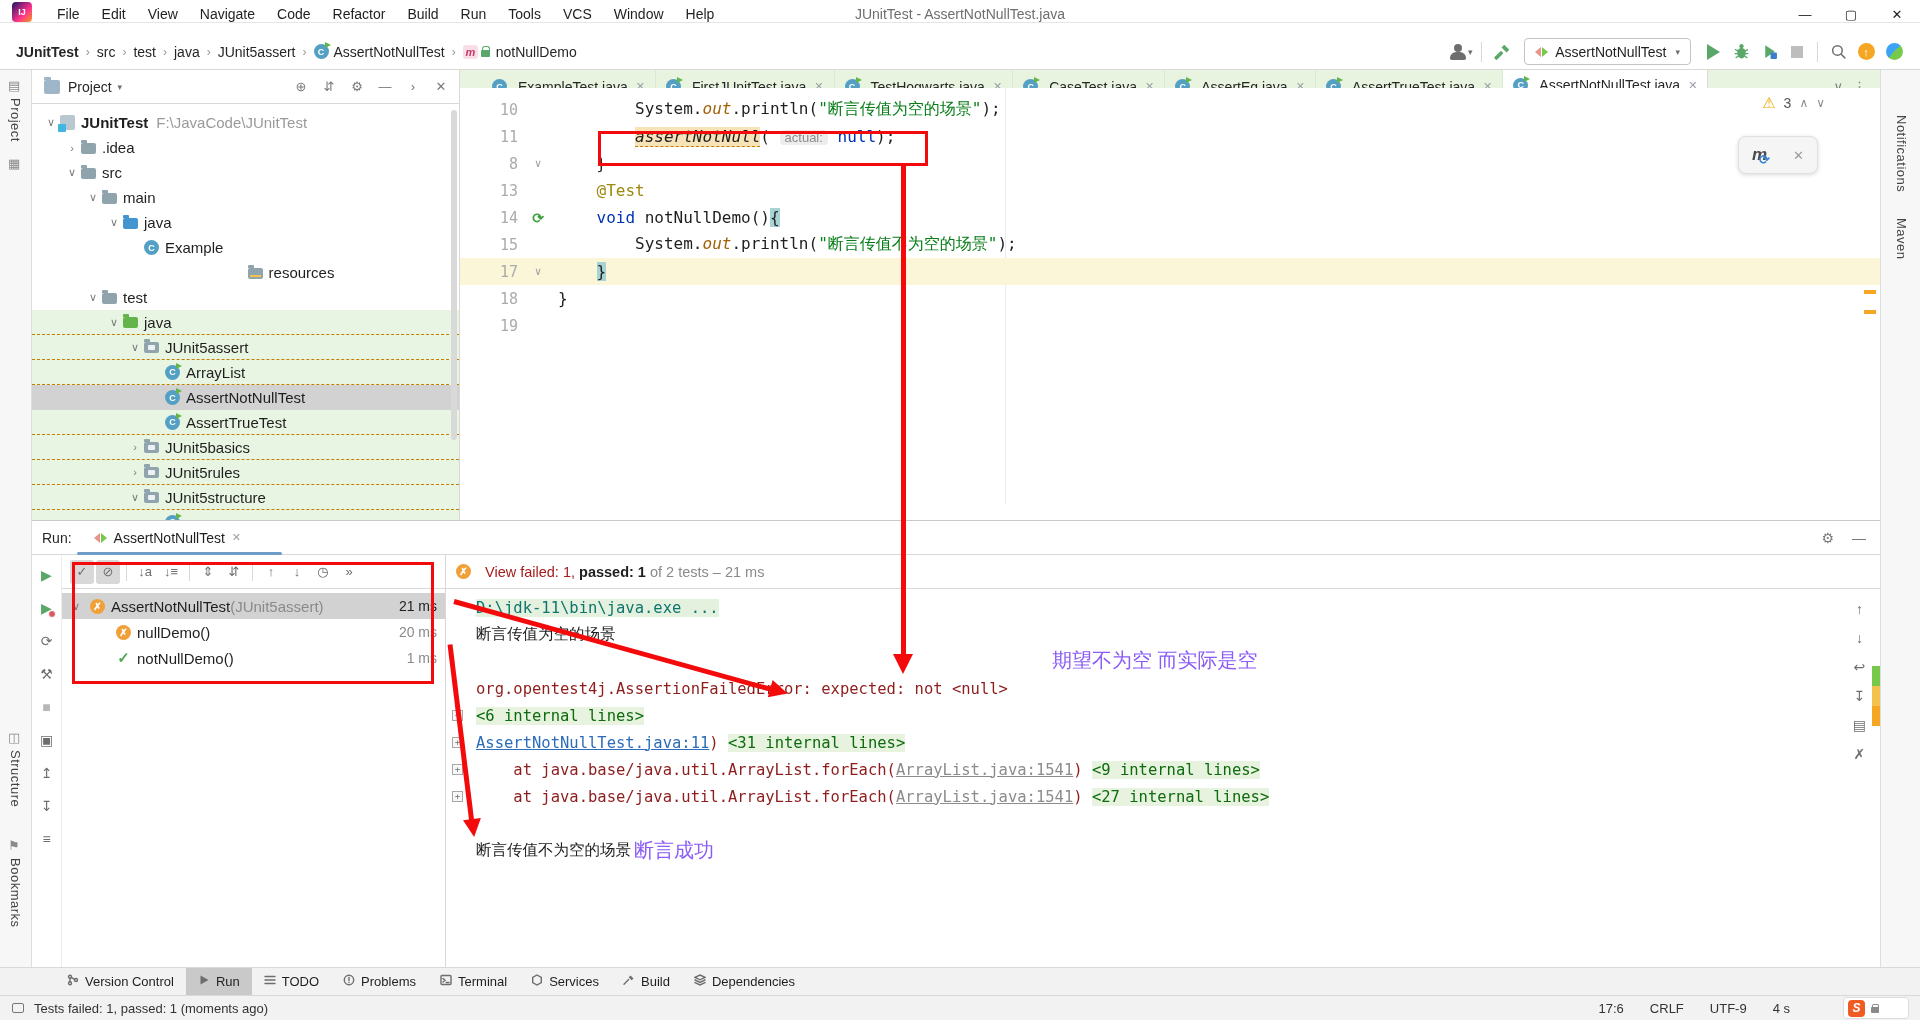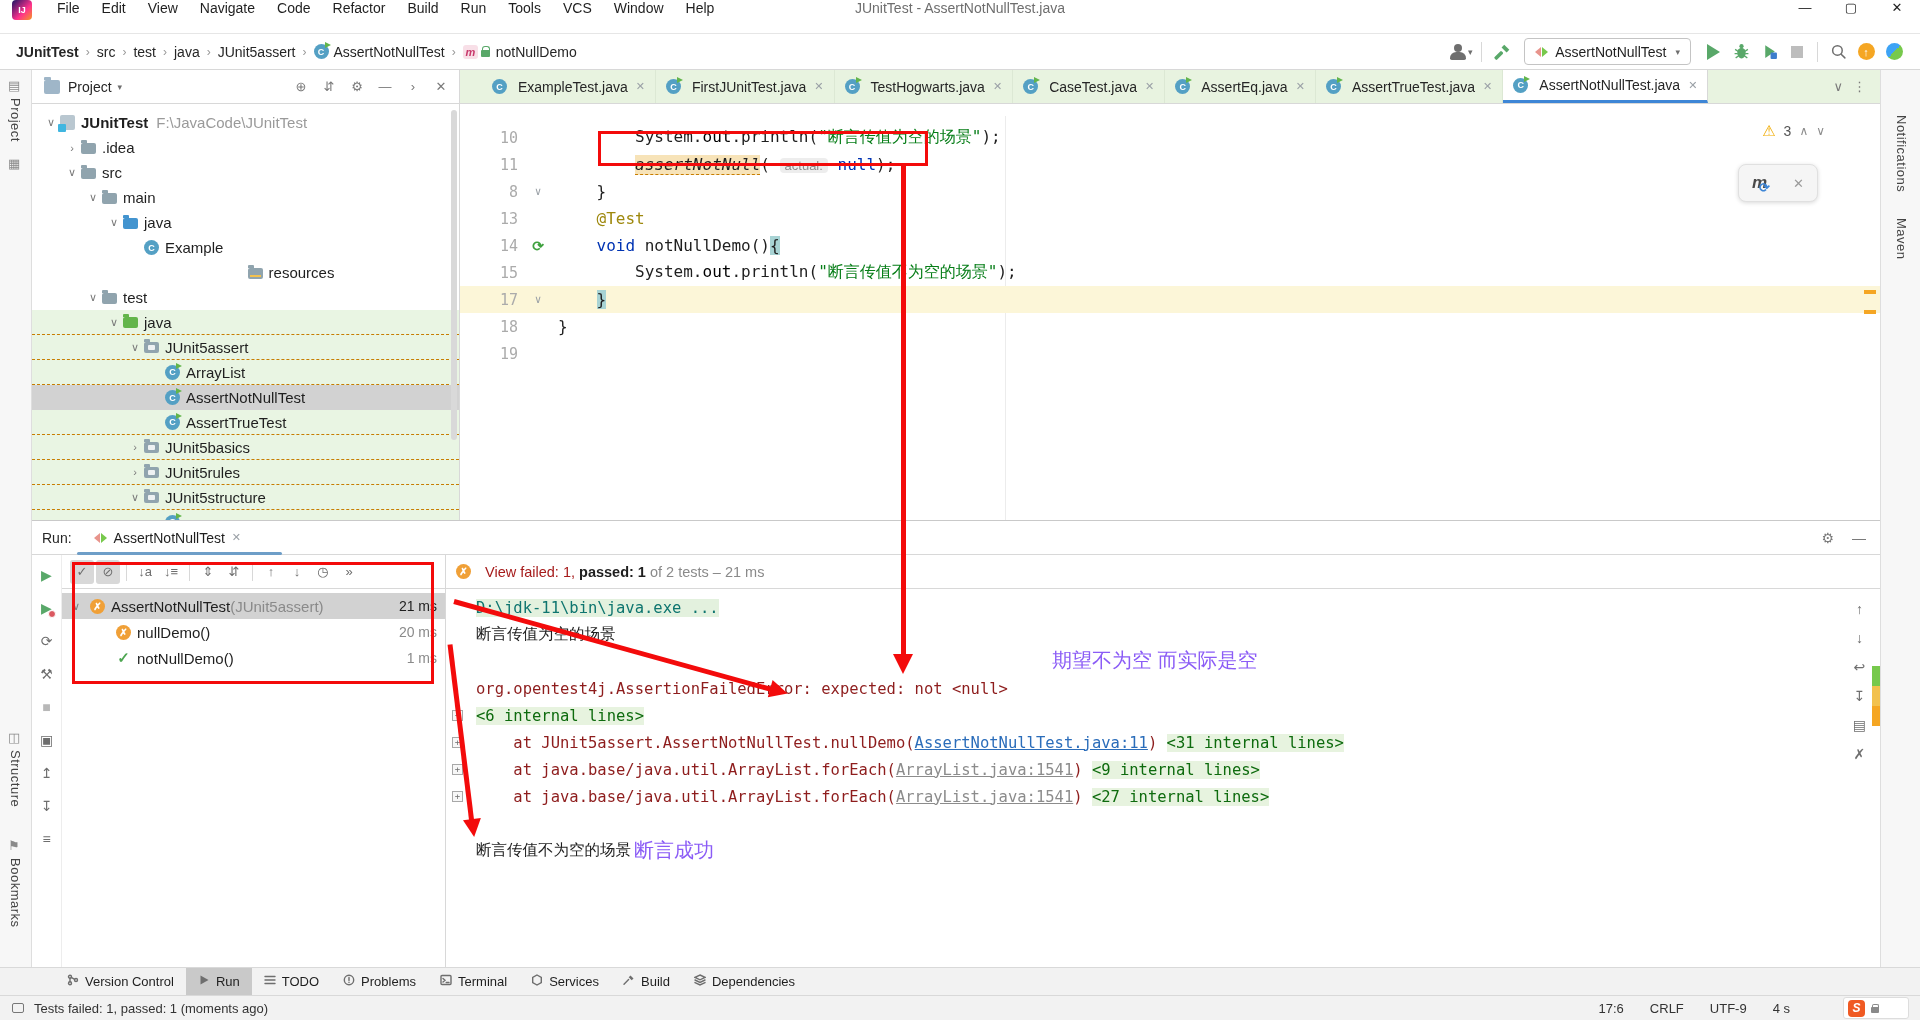--- a/index.html
+++ b/index.html
@@ -1,20 +1,20 @@
 <!DOCTYPE html>
 <html><head>
 <meta charset="utf-8">
 <style>
   *{box-sizing:border-box;margin:0;padding:0}
   html,body{width:1920px;height:1020px;overflow:hidden;background:#fff;
     font-family:"Liberation Sans",sans-serif;color:#1f1f1f;-webkit-font-smoothing:antialiased}
   .abs{position:absolute}
   
-  #titlebar{left:0;top:0;width:1920px;height:34px;background:#fff;border-bottom:1px solid #E6E6E6;display:flex;align-items:flex-start}
+  #titlebar{left:0;top:0;width:1920px;height:23px;background:#fff;border-bottom:1px solid #E6E6E6;display:flex;align-items:flex-end}
   #app-logo{width:20px;height:20px;margin:0 14px 0 12px;border-radius:4px;
     background:linear-gradient(135deg,#1b1464 0%,#ff318c 60%,#f69923 100%);display:flex;align-items:center;justify-content:center;
     color:#fff;font-size:9px;font-weight:bold}
   .menu-item{font-size:14px;padding:0 11px;color:#1f1f1f;cursor:default}
   #win-title{position:absolute;left:0;right:0;text-align:center;font-size:14px;color:#6e6e6e;pointer-events:none}
   #win-controls{margin-left:auto;display:flex}
   #win-controls span{width:46px;text-align:center;font-size:13px;color:#222}
   
   #navbar{left:0;top:34px;width:1920px;height:36px;background:#fff;border-bottom:1px solid #D8D8D8;display:flex;align-items:center}
   #breadcrumb{display:flex;align-items:center;margin-left:16px;font-size:14px}
@@ -75,28 +75,28 @@
   .proj-root::after{content:"";position:absolute;left:-2px;bottom:-2px;width:8px;height:8px;background:#40B6E0;border-radius:1px}
   #proj-scroll{left:451px;top:110px;width:6px;height:330px;background:#D9D9D9;border-radius:3px}
   
   #tabstrip{left:460px;top:70px;width:1420px;height:34px;background:#E8F3E0;border-bottom:1px solid #D8D8D8;display:flex;align-items:stretch}
   #tab-list{display:flex;margin-left:22px}
   .tab{display:flex;align-items:center;padding:0 10px;font-size:14px;color:#262626;gap:6px;border-right:1px solid #DCE8D4}
   .tab .x{color:#9aa0a6;font-size:11px;margin-left:2px}
   .tab.active{background:#fff;border-bottom:3px solid #3E86D6;border-right:1px solid #D8D8D8}
   #tab-end{margin-left:auto;display:flex;align-items:center;gap:10px;margin-right:14px;color:#7a7a7a;font-size:13px}
   
-  #editor{left:460px;top:116px;width:1420px;height:416px;background:#fff;overflow:hidden}
+  #editor{left:460px;top:88px;width:1420px;height:416px;background:#fff;overflow:hidden}
   #code-lines{position:absolute;left:0;top:8px;right:0;font-family:"DejaVu Sans Mono",monospace;font-size:16px}
   .code-row{height:27px;display:flex;align-items:center;white-space:pre}
   .code-row.caret{background:#FCF6D8}
   .lnum{width:58px;text-align:right;color:#ABABAB;font-size:15px;flex:none}
   .foldc{width:40px;flex:none;text-align:center;font-size:11px;color:#9aa0a6}
   .foldc .run-g{color:#3FA13F;font-size:14px;font-weight:bold}
-  .kw{color:#0033B3}.str{color:#067D17}.fld{color:#000000;}
+  .kw{color:#0033B3}.str{color:#067D17}.fld{color:#a16207;font-style:italic}
   .mth{font-style:italic}.anno{color:#9E880D}
   .hint{background:#EDEDED;color:#8c8c8c;border-radius:4px;padding:0 5px;font-size:13px;font-family:"Liberation Sans",sans-serif}
   .hl{background:#F7E3B8;border-bottom:1px dashed #C77D00}
   .numhl{background:#FFE5A0}
   .brace{background:#A8D3D4}
   #gutter-border{left:545px;top:0;width:1px;height:416px;background:#ECECEC}
   #edit-widget{right:55px;top:6px;position:absolute;display:flex;align-items:center;gap:8px;font-size:14px;color:#555}
   #edit-widget .warn{color:#F0AB00;font-size:15px}
   #edit-widget .nav{color:#8c8c8c;font-size:12px}
   #maven-pop{position:absolute;right:62px;top:48px;width:80px;height:38px;background:#F5F5F5;border:1px solid #E0E0E0;border-radius:8px;
@@ -532,21 +532,21 @@
     <span class="sum-fail" style="margin-left:8px">View failed: 1,</span>
     <span class="sum-pass" style="white-space:pre"> passed: 1</span>
     <span class="sum-rest" style="white-space:pre"> of 2 tests – 21 ms</span>
   </div>
   <div id="console-lines">
       <div class="cline"><span class="cgut"></span><span class="cmd">D:\jdk-11\bin\java.exe ...</span></div>
       <div class="cline"><span class="cgut"></span><span class="plaint">断言传值为空的场景</span></div>
       <div class="cline"><span class="cgut"></span></div>
       <div class="cline"><span class="cgut"></span><span class="errt">org.opentest4j.AssertionFailedError: expected: not &lt;null&gt;</span></div>
       <div class="cline"><span class="cgut"><span class="pbox">+</span></span><span class="folded">&lt;6 internal lines&gt;</span></div>
-      <div class="cline"><span class="cgut"><span class="pbox">+</span></span><span class="errt">    at JUnit5assert.AssertNotNullTest.nullDemo(</span><span class="lnk">AssertNotNullTest.java:11</span><span class="errt">) </span><span class="folded">&lt;31 internal lines&gt;</span></div>
+      <div class="cline"><span class="cgut"><span class="pbox">+</span></span><span class="lnk">AssertNotNullTest.java:11</span><span class="errt">) </span><span class="folded">&lt;31 internal lines&gt;</span></div>
       <div class="cline"><span class="cgut"><span class="pbox">+</span></span><span class="errt">    at java.base/java.util.ArrayList.forEach(</span><span class="glnk">ArrayList.java:1541</span><span class="errt">) </span><span class="folded">&lt;9 internal lines&gt;</span></div>
       <div class="cline"><span class="cgut"><span class="pbox">+</span></span><span class="errt">    at java.base/java.util.ArrayList.forEach(</span><span class="glnk">ArrayList.java:1541</span><span class="errt">) </span><span class="folded">&lt;27 internal lines&gt;</span></div>
       <div class="cline"><span class="cgut"></span></div>
       <div class="cline"><span class="cgut"></span><span class="plaint">断言传值不为空的场景</span></div>
       <div class="cline"><span class="cgut"></span></div>
     </div>
   <div id="console-tools">
       <span>↑</span>
       <span>↓</span>
       <span>↩</span>

